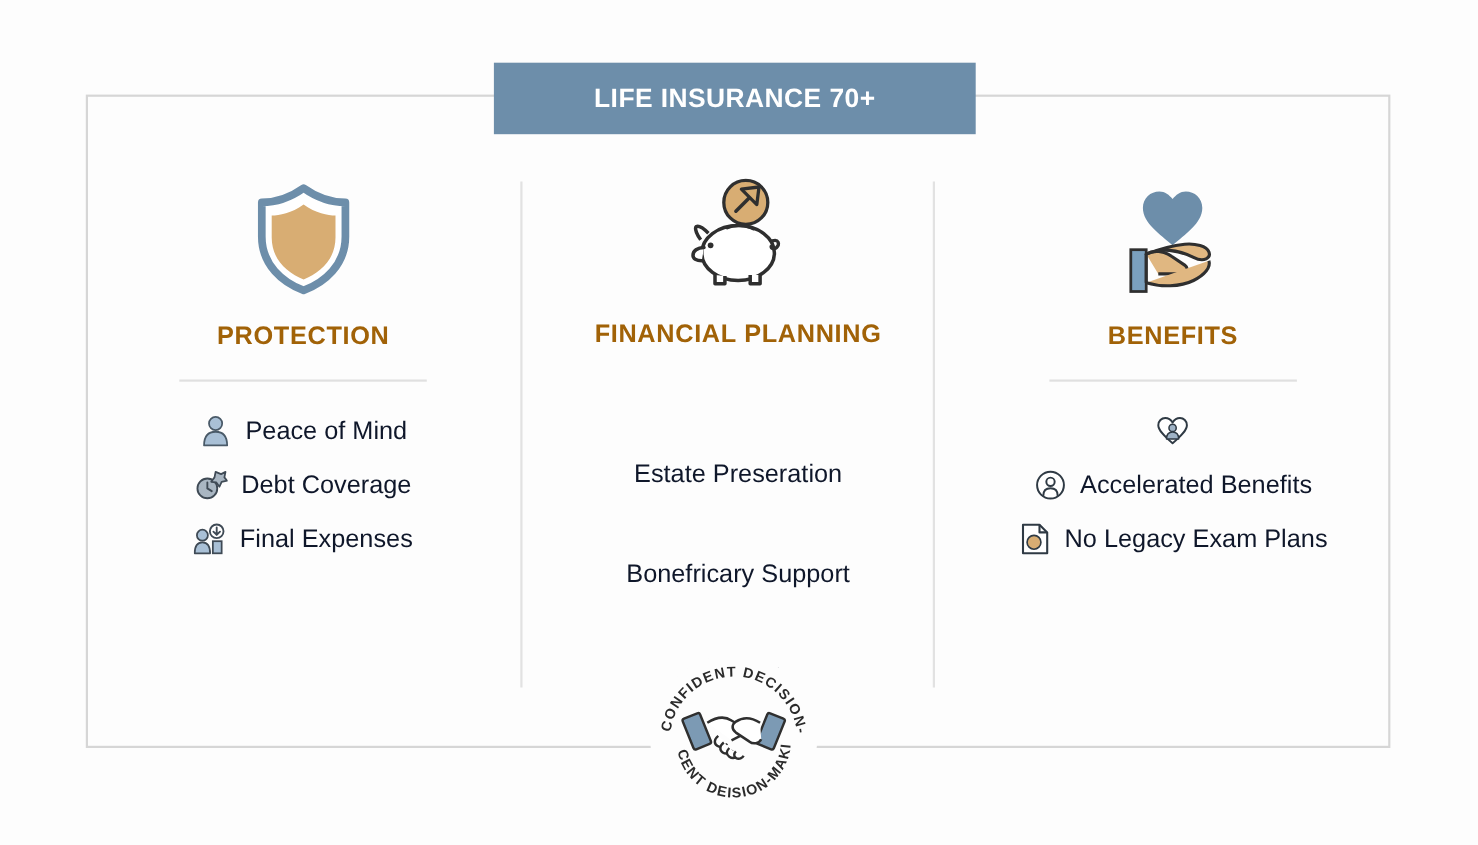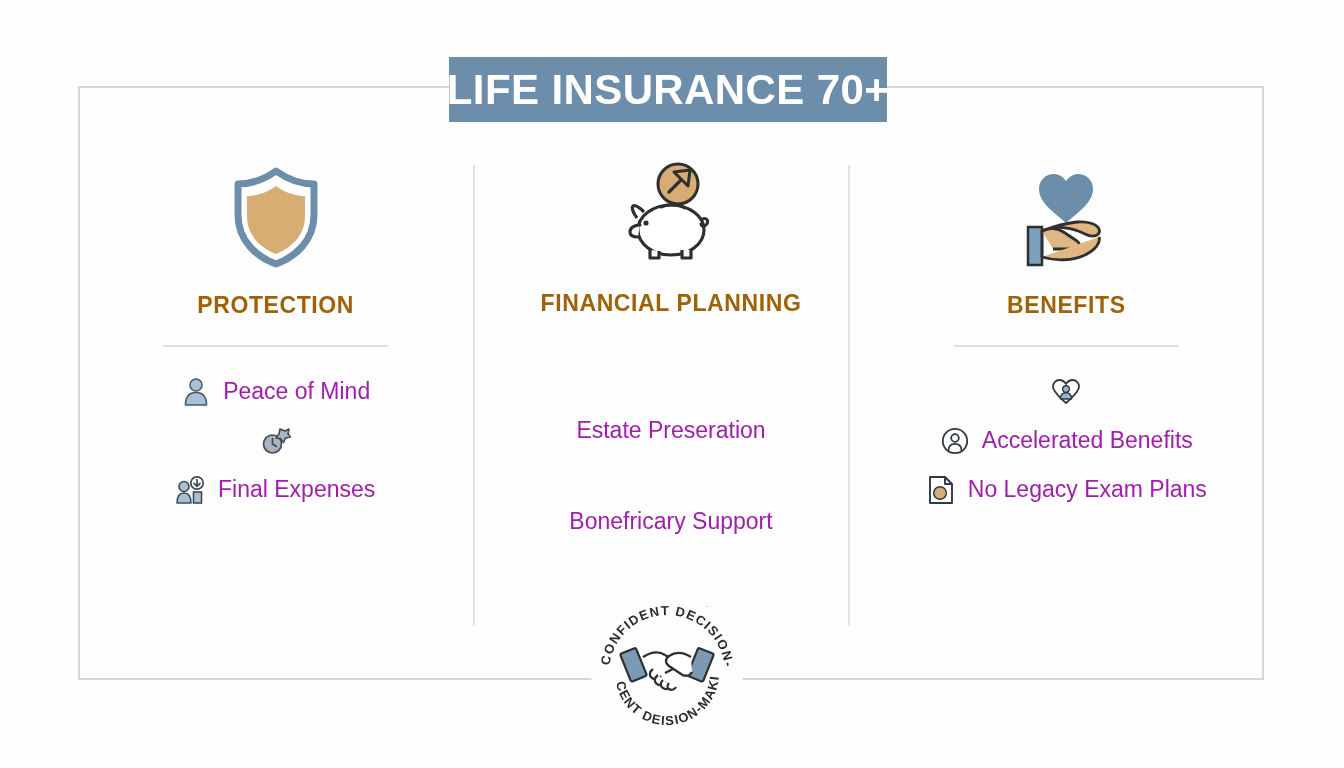--- a/index.html
+++ b/index.html
@@ -42,21 +42,21 @@
     width: 438px;
     height: 65px;
     background: #6d8eaa;
     display: flex;
     align-items: center;
     justify-content: center;
     z-index: 5;
   }
   .title-banner .title-text {
     color: #ffffff;
-    font-size: 42px;
+    font-size: 24px;
     font-weight: bold;
     letter-spacing: 0.4px;
     white-space: nowrap;
   }
 
   
   .columns {
     position: absolute;
     left: 78px;
     top: 150px;
@@ -112,21 +112,21 @@
     width: 100%;
     align-items: center;
   }
   .items.centered .item { justify-content: flex-end; margin-top: 44px; }
 
   .item {
     display: flex;
     align-items: center;
     gap: 12px;
     font-size: 23px;
-    color: #a21caf;
+    color: #0f172a;
     line-height: 1.2;
     white-space: nowrap;
   }
   .item-icon {
     width: 30px;
     height: 30px;
     flex: 0 0 30px;
     display: flex;
     align-items: center;
     justify-content: center;
@@ -183,20 +183,21 @@
         </div>
 
         <div class="item">
           <span class="item-icon">
             <svg width="30" height="30" viewBox="0 0 30 30">
               <circle cx="11.5" cy="18" r="9" fill="#a9b6c2" stroke="#3f4a55" stroke-width="1.7"></circle>
               <path d="M11.5 12.5 L11.5 18 L15.5 20.5" fill="none" stroke="#3f4a55" stroke-width="1.7" stroke-linecap="round"></path>
               <path d="M19 3 L24 5 L28 3 L27 8 L29.5 11 L24.5 12 L22.5 16.5 L19.5 12.5 L15 12 L18 8 Z" fill="#a9b6c2" stroke="#3f4a55" stroke-width="1.6" stroke-linejoin="round"></path>
             </svg>
           </span>
+          <span class="item-label">Debt Coverage</span>
         </div>
 
         <div class="item">
           <span class="item-icon">
             <svg width="30" height="30" viewBox="0 0 30 30">
               <circle cx="8" cy="11.5" r="5" fill="#a9c0d6" stroke="#3f4a55" stroke-width="1.6"></circle>
               <path d="M1 28 C1 20.5 4 18 8 18 C12 18 15 20.5 15 28 Z" fill="#a9c0d6" stroke="#3f4a55" stroke-width="1.6" stroke-linejoin="round"></path>
               <circle cx="21" cy="8" r="6.2" fill="#ffffff" stroke="#3f4a55" stroke-width="1.7"></circle>
               <path d="M21 4.5 L21 11 M18 8.3 L21 11.3 L24 8.3" fill="none" stroke="#3f4a55" stroke-width="1.7" stroke-linecap="round" stroke-linejoin="round"></path>
               <rect x="17.5" y="17" width="8" height="11" fill="#a9c0d6" stroke="#3f4a55" stroke-width="1.6"></rect>

